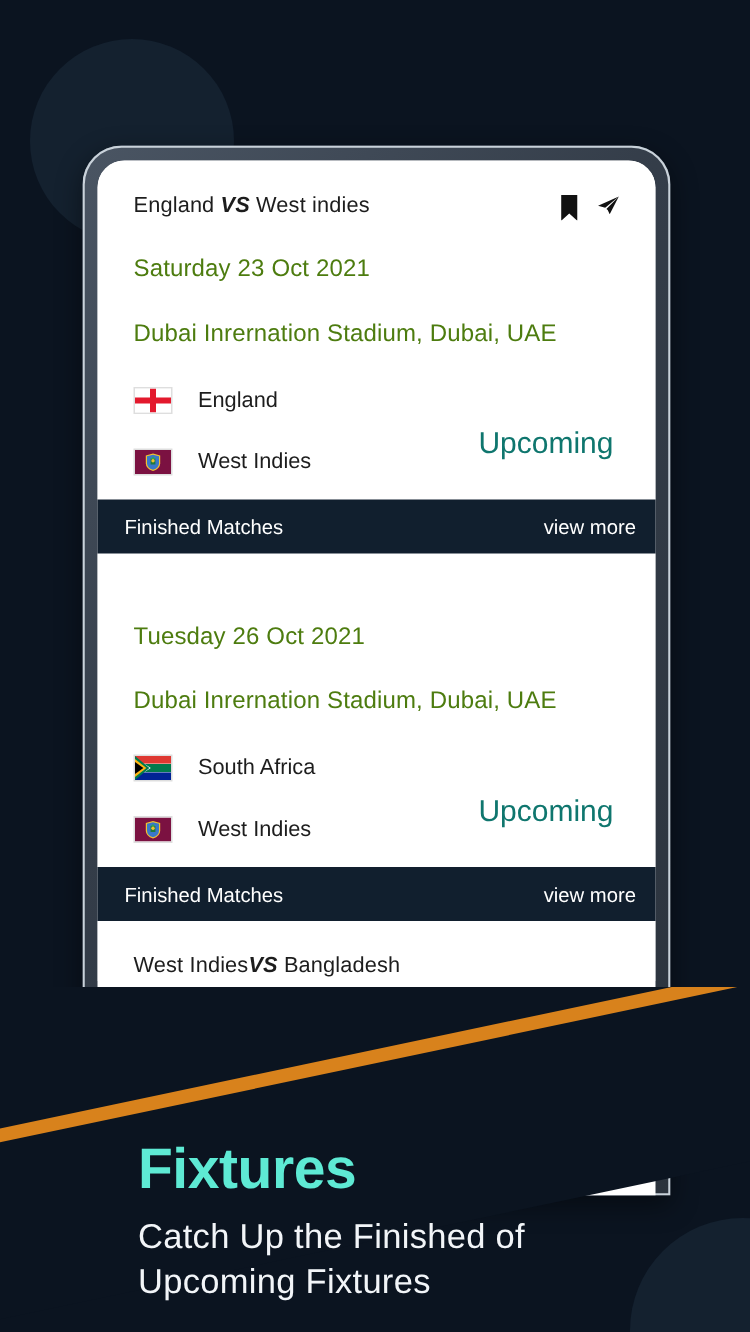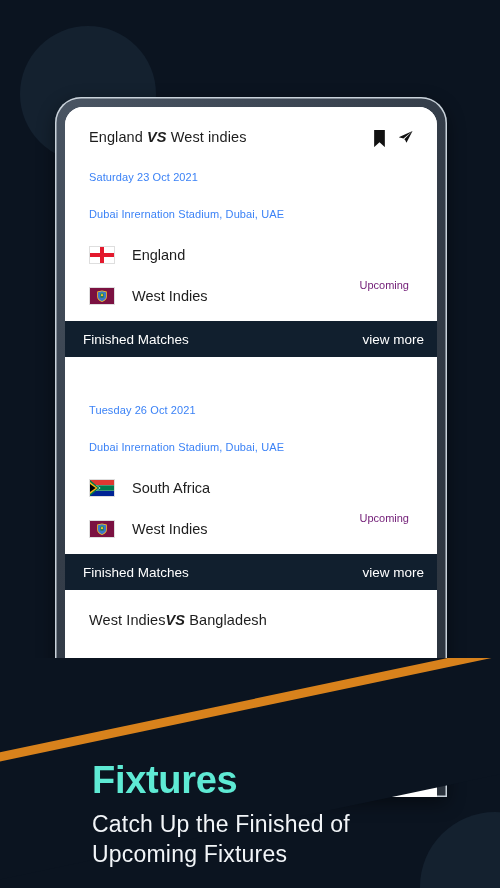--- a/index.html
+++ b/index.html
@@ -93,22 +93,22 @@
   .icon-btn {
     width: 15px;
     height: 16px;
     display: block;
     cursor: pointer;
   }
   .icon-btn svg { display: block; }
 
   .match-date,
   .match-venue {
-    font-size: 11px;
-    color: #3b82f6;
+    font-size: 16px;
+    color: #4d7c0f;
     margin-top: 25px;
     letter-spacing: 0.1px;
   }
 
   .teams-block {
     margin-top: 26px;
     display: flex;
     align-items: center;
     justify-content: space-between;
   }
@@ -120,22 +120,22 @@
   .team-row {
     display: flex;
     align-items: center;
     gap: 17px;
   }
   .team-name {
     font-size: 14.5px;
     color: #1d1d1d;
   }
   .status-text {
-    font-size: 11px;
-    color: #701a75;
+    font-size: 20px;
+    color: #0f766e;
     padding-right: 4px;
     margin-top: 18px;
   }
 
   
   .flag {
     width: 26px;
     height: 18px;
     flex: 0 0 26px;
     display: block;

